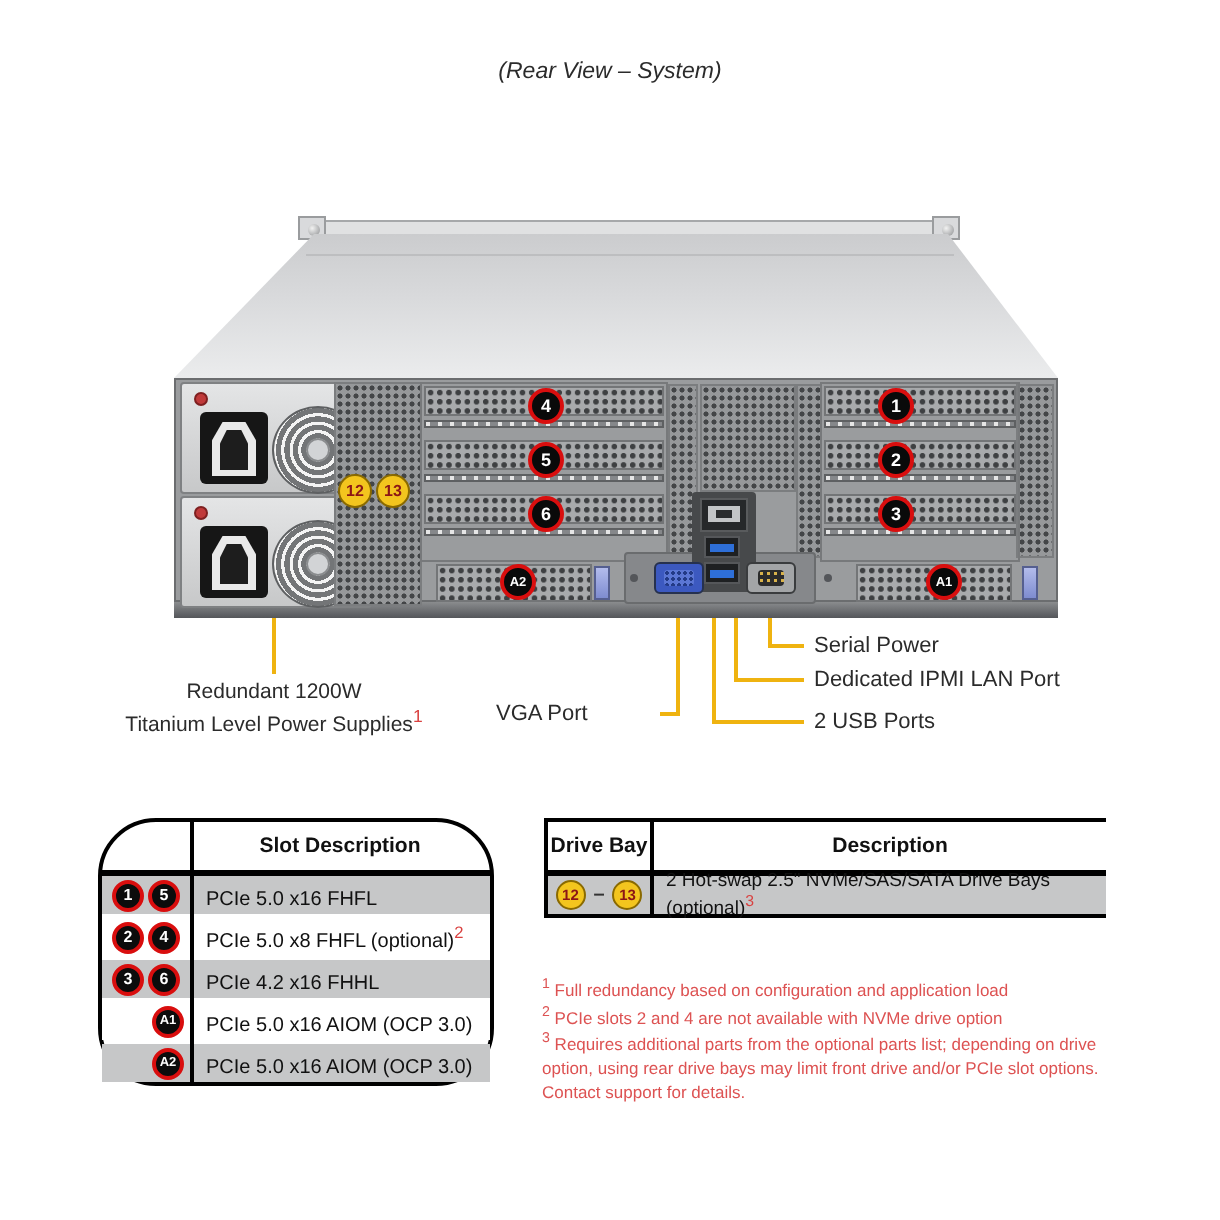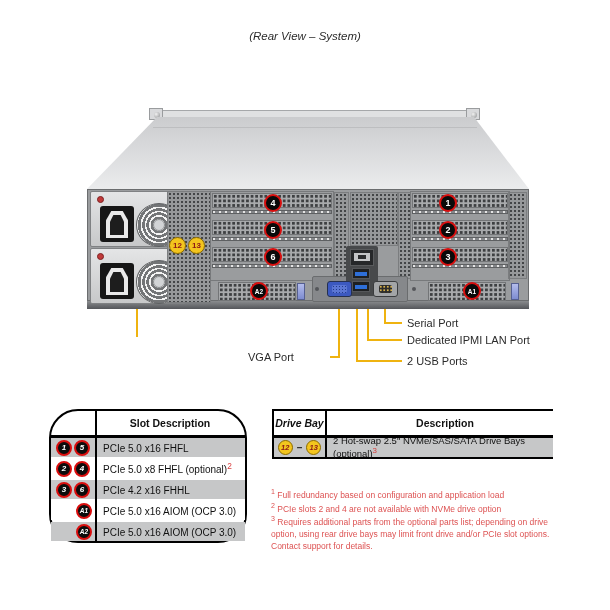--- a/index.html
+++ b/index.html
@@ -70,21 +70,21 @@
   
   .cline { background:#efb310; }
   .clabel { font-size:11px; color:#2b2b2b; white-space:nowrap; }
   .psu-label { font-size:10.5px; color:#2b2b2b; text-align:center; line-height:1.35; }
   sup.red, .sup-red { color:#d9403f; }
 
   
   .dtable { border:2px solid #000; box-sizing:border-box; background:#fff; }
   .dt-header { display:flex; align-items:center; height:24px; border-bottom:3px solid #000;
                font-weight:bold; font-size:10.5px; color:#111; }
-  .dt-col1 { display:flex; align-items:center; justify-content:center; gap:2px; box-sizing:border-box;font-style:italic; }
+  .dt-col1 { display:flex; align-items:center; justify-content:center; gap:2px; box-sizing:border-box; }
   .dt-row { display:flex; align-items:center; height:19px; margin-bottom:2px; font-size:10px; color:#111; }
   .dt-row:last-child { margin-bottom:0; }
   .dt-row.gray { background:#c6c7c8; }
   .dt-row.white { background:#ffffff; }
   .dt-desc { padding-left:8px; flex:1; }
   .vdivider { position:absolute; top:0; bottom:0; width:2px; background:#000; }
   .tbadge-red { display:flex; align-items:center; justify-content:center;
      width:16px; height:16px; border-radius:50%; background:#0c0c0c; border:2px solid #d90e0e;
      color:#fff; font-weight:bold; font-size:8px; box-sizing:border-box; flex:0 0 auto; }
   .tbadge-red.small-text { font-size:6.5px; }
@@ -193,28 +193,32 @@
 
     <div class="abs perf" style="left:218px; top:282px; width:78px; height:19px;"></div>
     <div class="abs badge-red small-text" style="left:250px; top:282px;">A2</div>
     <div class="abs latch" style="left:297px; top:283px; width:8px; height:17px;"></div>
     <div class="abs perf" style="left:428px; top:282px; width:78px; height:19px;"></div>
     <div class="abs badge-red small-text" style="left:463px; top:282px;">A1</div>
     <div class="abs latch" style="left:511px; top:283px; width:8px; height:17px;"></div>
   </div>
 
   <div class="abs cline" style="left:136px; top:309px; width:2px; height:28px;"></div>
+  <div class="abs psu-label" style="left:17px; top:339px; width:240px;">
+    <span>Redundant 1200W</span><br>
+    <span>Titanium Level Power Supplies</span><sup class="red">1</sup>
+  </div>
 
   <div class="abs cline" style="left:338px; top:309px; width:2px; height:49px;"></div>
   <div class="abs cline" style="left:330px; top:356px; width:8px; height:2px;"></div>
   <div class="abs clabel" style="left:248px; top:351px; width:78px; text-align:left;">VGA Port</div>
 
   <div class="abs cline" style="left:384px; top:309px; width:2px; height:15px;"></div>
   <div class="abs cline" style="left:384px; top:322px; width:18px; height:2px;"></div>
-  <div class="abs clabel" style="left:407px; top:317px;">Serial Port</div>
+  <div class="abs clabel" style="left:407px; top:317px;">Serial Power</div>
 
   <div class="abs cline" style="left:367px; top:309px; width:2px; height:32px;"></div>
   <div class="abs cline" style="left:367px; top:339px; width:35px; height:2px;"></div>
   <div class="abs clabel" style="left:407px; top:334px;">Dedicated IPMI LAN Port</div>
 
   <div class="abs cline" style="left:356px; top:309px; width:2px; height:53px;"></div>
   <div class="abs cline" style="left:356px; top:360px; width:46px; height:2px;"></div>
   <div class="abs clabel" style="left:407px; top:355px;">2 USB Ports</div>
 
   <div class="abs dtable" style="left:49px; top:409px; width:198px;border-radius:29px;">

